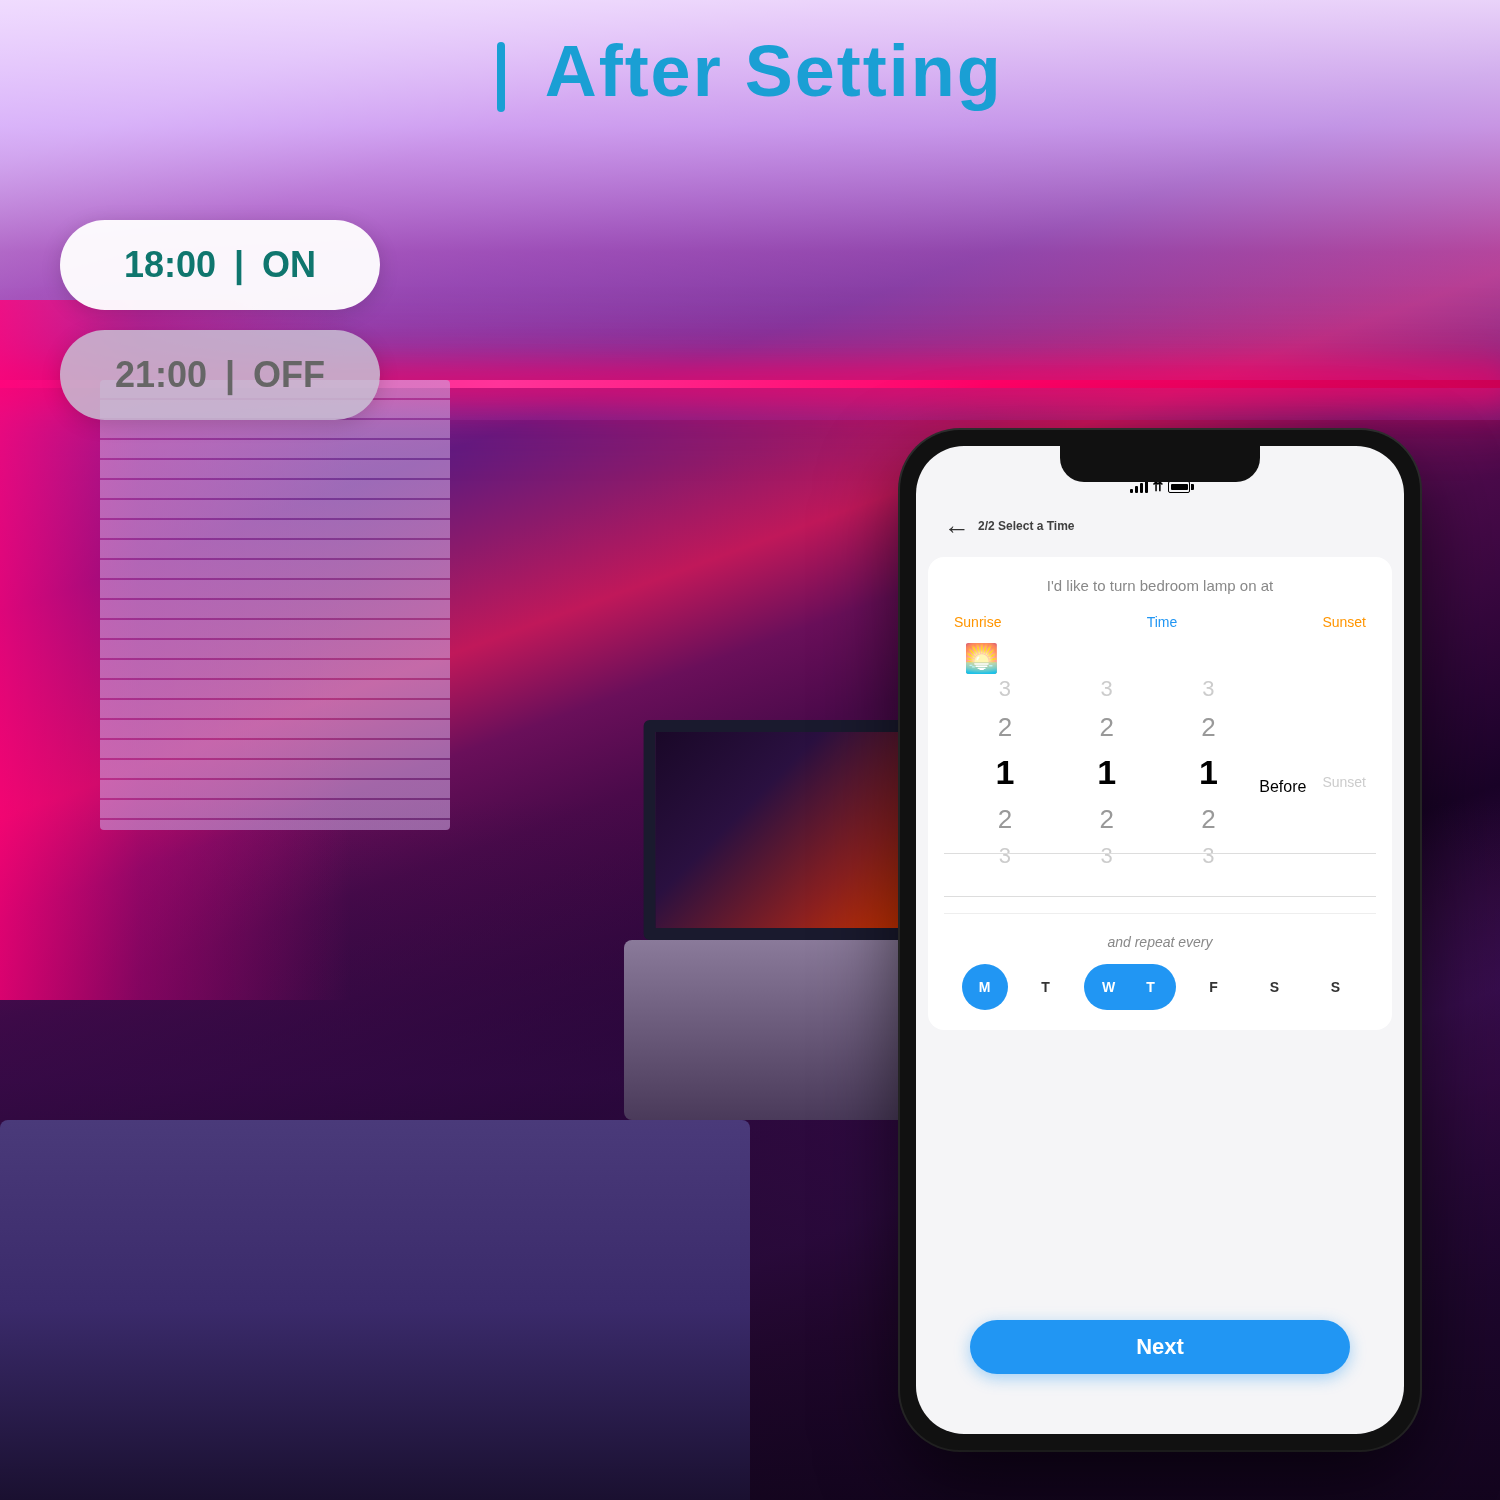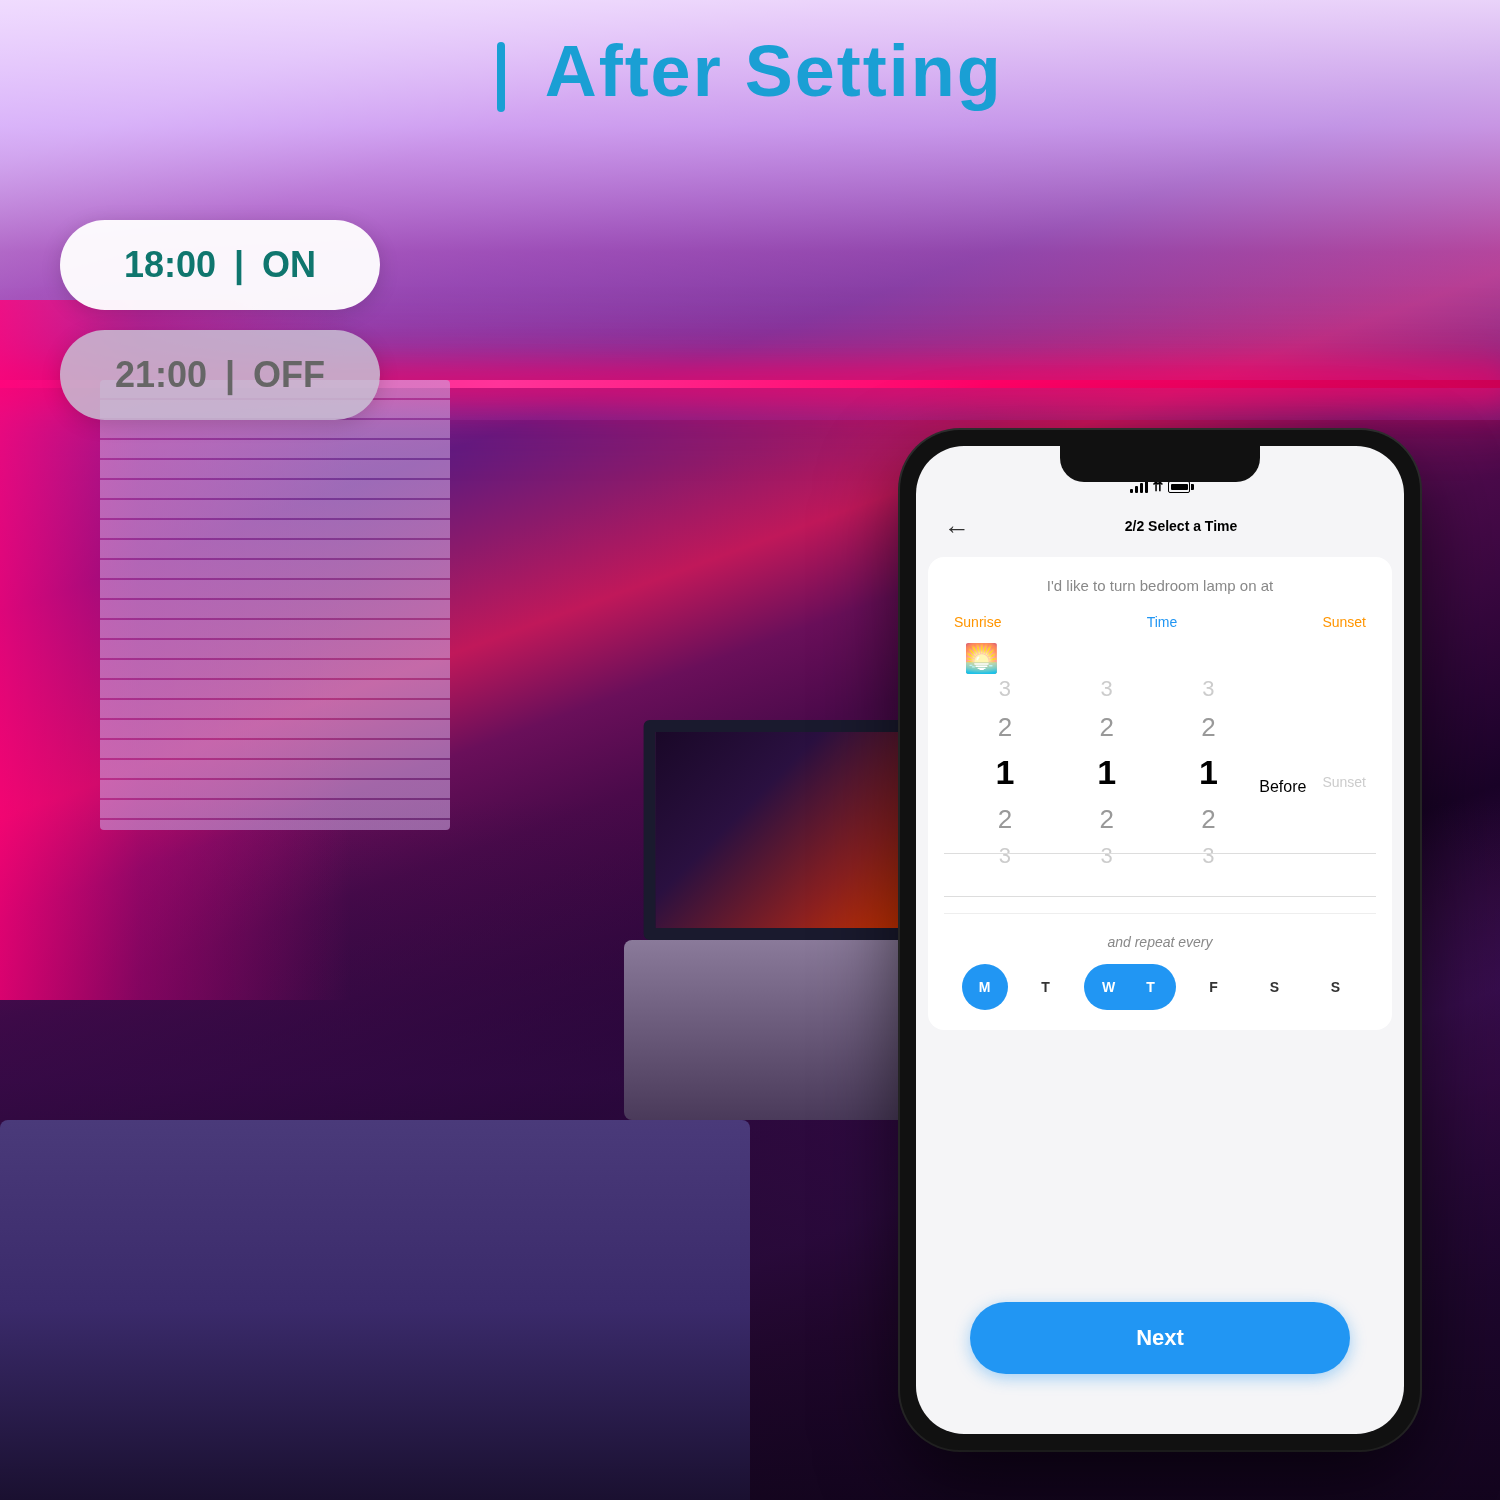--- a/index.html
+++ b/index.html
@@ -269,24 +269,24 @@
 
     .back-btn {
       font-size: 26px;
       color: #333;
       cursor: pointer;
       padding: 4px 8px;
     }
 
     .app-title {
       flex: 1;
-      text-align: center;
-      font-size: 14px;
+      text-align: left;
+      font-size: 12px;
       font-weight: 600;
-      color: #000000;
+      color: #404040;
     }
 
     
     .app-content {
       background: #fff;
       margin: 0 12px;
       border-radius: 16px;
       padding: 20px 16px;
     }
 
@@ -423,21 +423,21 @@
       position: absolute;
       bottom: 60px;
       left: 0; right: 0;
       display: flex;
       justify-content: center;
       z-index: 5;
     }
 
     .next-btn {
       width: 380px;
-      height: 72px;
+      height: 54px;
       background: #2196F3;
       border-radius: 40px;
       display: flex;
       align-items: center;
       justify-content: center;
       font-size: 22px;
       font-weight: 600;
       color: #fff;
       cursor: pointer;
       box-shadow: 0 4px 16px rgba(33, 150, 243, 0.4);

